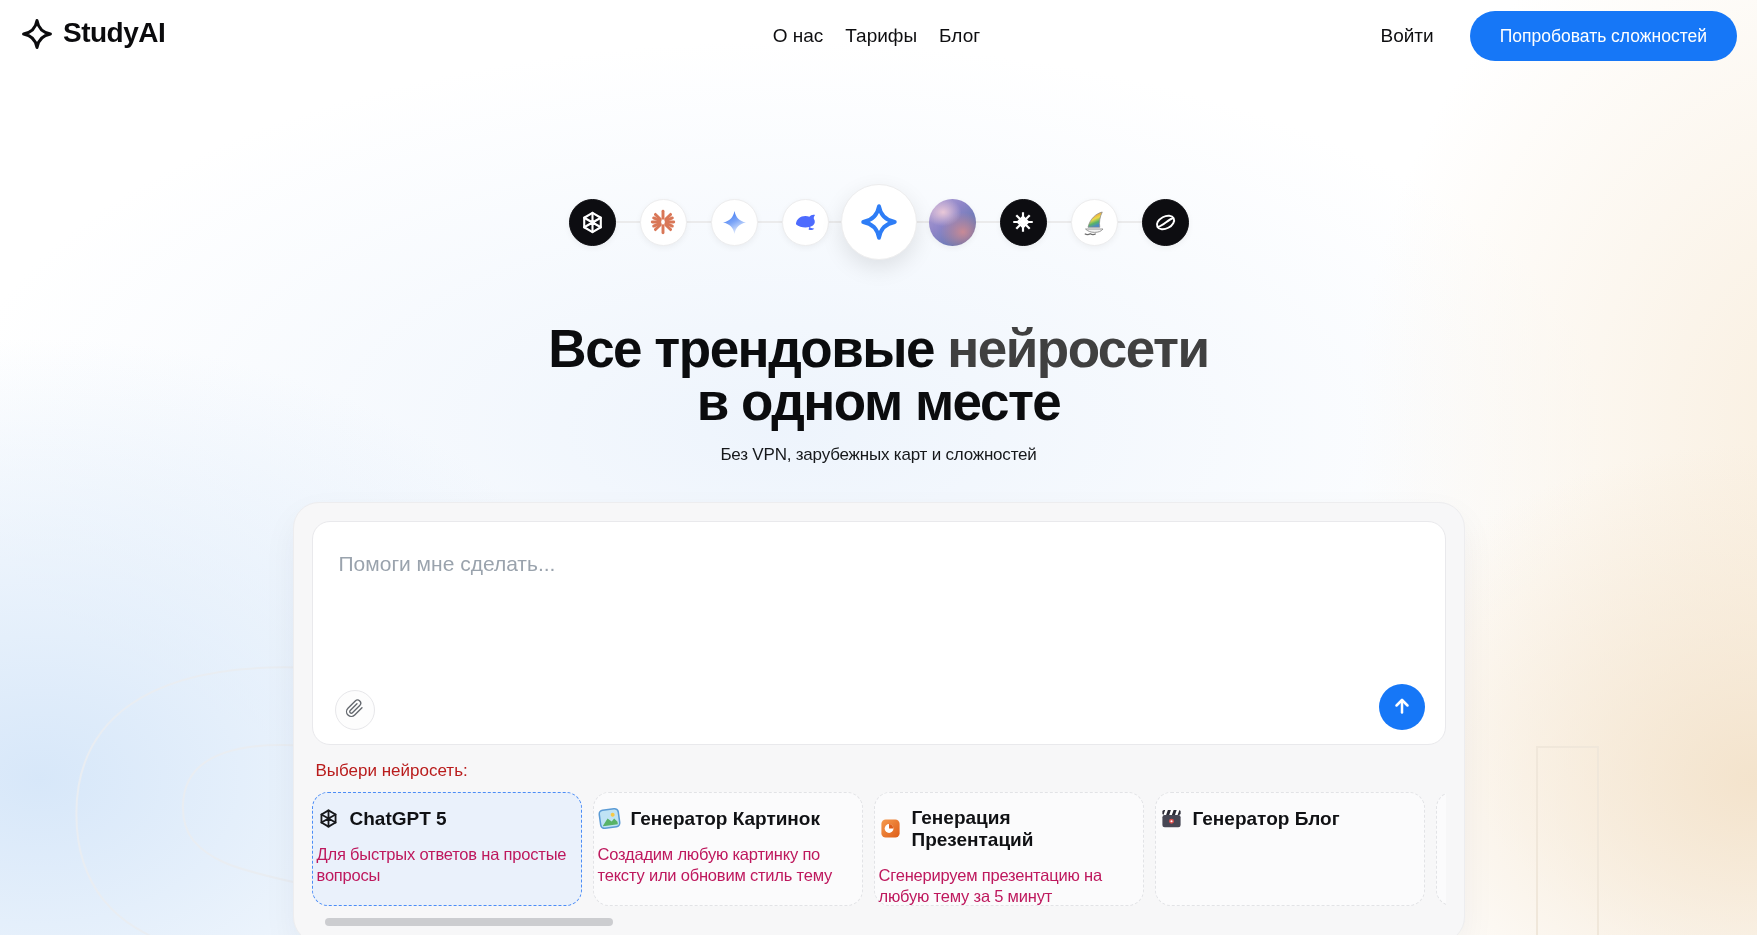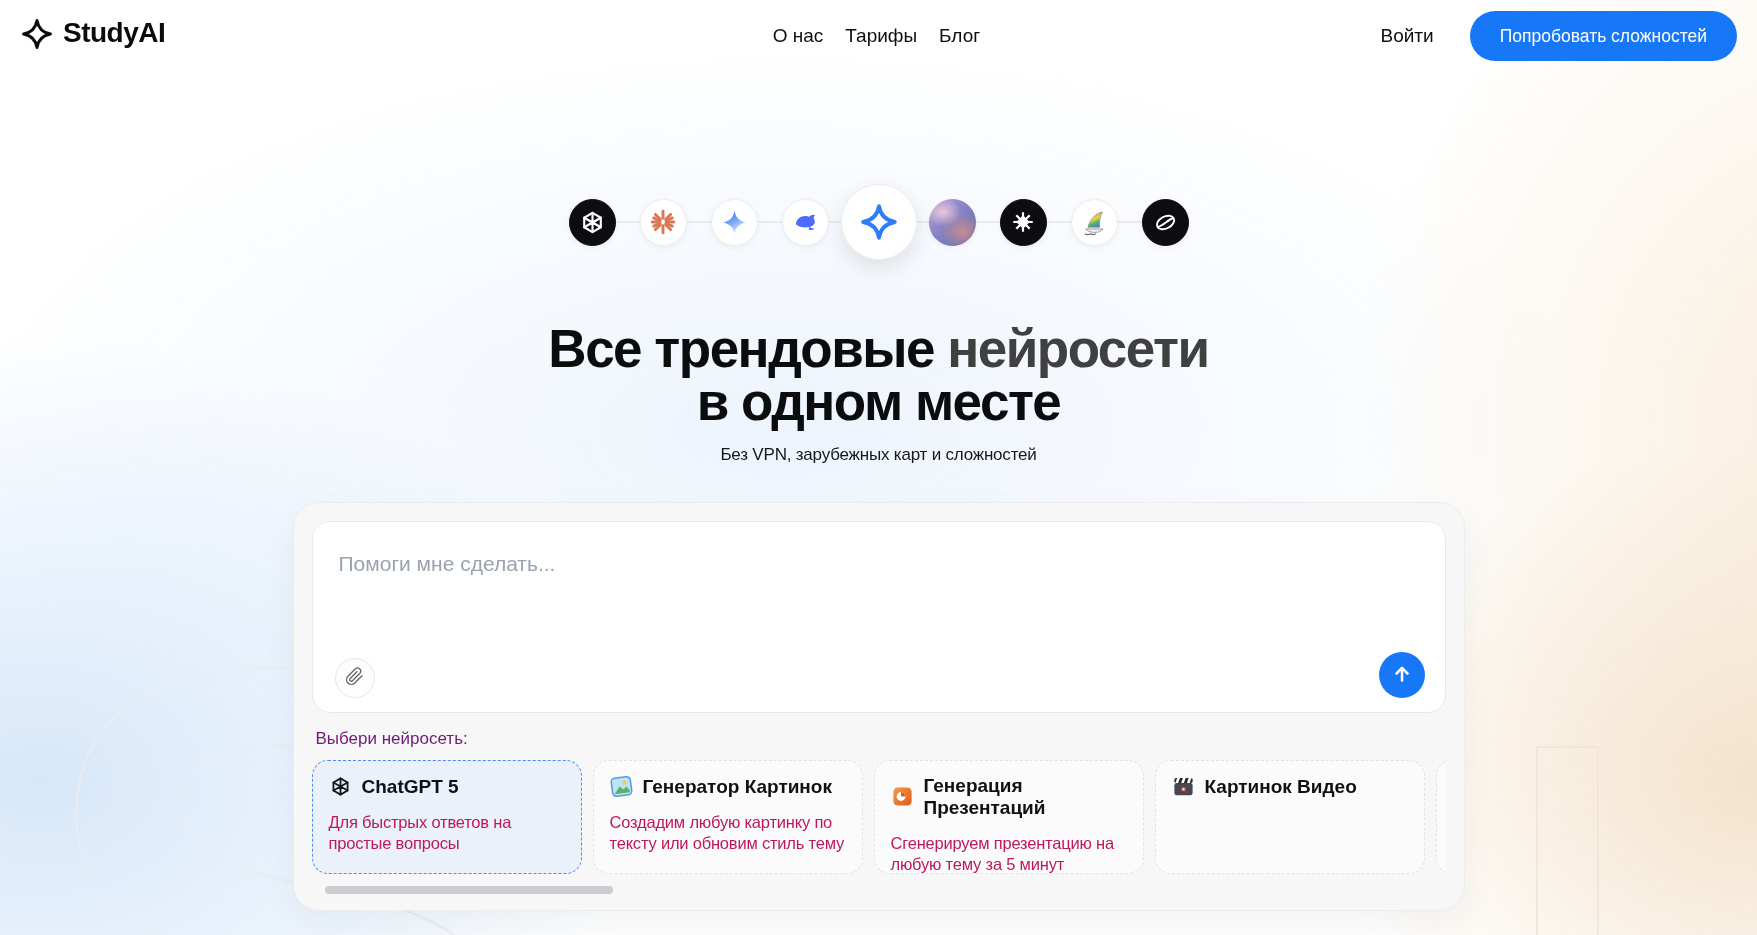--- a/index.html
+++ b/index.html
@@ -88,48 +88,48 @@
   h1 .hl { color:#404040; }
   .subtitle { margin-top:17px; font-size:17px; color:#16181b; letter-spacing:-0.2px; }
   
   .panel {
     position:relative; z-index:3;
     width:1172px; margin:37px auto 0;
     background:#f7f7f8; border:1px solid #ededef; border-radius:26px;
     padding:18px 18px 12px; box-shadow:0 14px 34px rgba(20,30,50,.05);
   }
   .composer {
-    position:relative; height:192px;
+    position:relative; height:224px;
     background:#fff; border:1px solid #e9e9ec; border-radius:18px;
   }
   .composer textarea {
     width:1000px; height:120px; margin:30px 0 0 26px;
     border:none; outline:none; resize:none; background:transparent;
     font-family:"Liberation Sans", sans-serif; font-size:21px; color:#333;
   }
   .composer textarea::placeholder { color:#9aa3ad; }
   .attach-btn {
     position:absolute; left:22px; bottom:14px;
     width:40px; height:40px; border-radius:50%;
     background:#fdfdfd; border:1px solid #e7e7ea;
     display:flex; align-items:center; justify-content:center; cursor:pointer;
   }
   .send-btn {
     position:absolute; right:20px; bottom:14px;
     width:46px; height:46px; border-radius:50%;
     background:#1677F7; border:none;
     display:flex; align-items:center; justify-content:center; cursor:pointer;
   }
-  .chooser-label { margin:16px 0 0 4px; font-size:17px; color:#701a75; }
+  .chooser-label { margin:16px 0 0 4px; font-size:17px; color:#b91c1c; }
   .cards {
     margin-top:11px; display:flex; gap:11px; overflow:hidden;
   }
   .card {
     flex:0 0 270px; min-width:270px; height:114px;
-    border-radius:16px; padding:14px 16px;
+    border-radius:16px; padding:14px 4px;
     background:#fbfbfc; border:1.5px dashed #e2e3e6;
     cursor:pointer;
   }
   .card.selected { background:#eaf1fb; border:1.5px dashed #4c8df6; }
   .card-head { display:flex; align-items:center; gap:10px; }
   .card-title { font-size:19px; font-weight:700; color:#101114; line-height:1.15; }
   .card-desc { margin-top:14px; font-size:16.5px; line-height:1.28; color:#be185d; letter-spacing:-0.2px; }
   .card-icon { flex:0 0 auto; display:flex; align-items:center; justify-content:center; }
   .hscroll { position:relative; height:8px; margin:12px 0 4px -3px; }
   .hscroll-thumb {
@@ -338,21 +338,21 @@
             <svg width="23" height="23" viewBox="0 0 24 24">
               <rect x="2.5" y="8.4" width="19" height="12.8" rx="2.4" fill="#474754"></rect>
               <rect x="2.5" y="3" width="19" height="5.4" rx="1.8" fill="#2b2b35"></rect>
               <path d="M5.4 3 L8.2 3 L6.4 8.4 L3.6 8.4 Z" fill="#fff"></path>
               <path d="M11.4 3 L14.2 3 L12.4 8.4 L9.6 8.4 Z" fill="#fff"></path>
               <path d="M17.4 3 L20.2 3 L18.4 8.4 L15.6 8.4 Z" fill="#fff"></path>
               <circle cx="12" cy="14.8" r="2.6" fill="#d94f4f"></circle>
               <circle cx="12" cy="14.8" r="1.1" fill="#fff"></circle>
             </svg>
           </span>
-          <span class="card-title">Картинок Видео</span>
+          <span class="card-title">Генератор Блог</span>
         </div>
       </div>
 
       <div class="card"></div>
     </div>
 
     <div class="hscroll">
       <div class="hscroll-thumb"></div>
     </div>
   </div>

